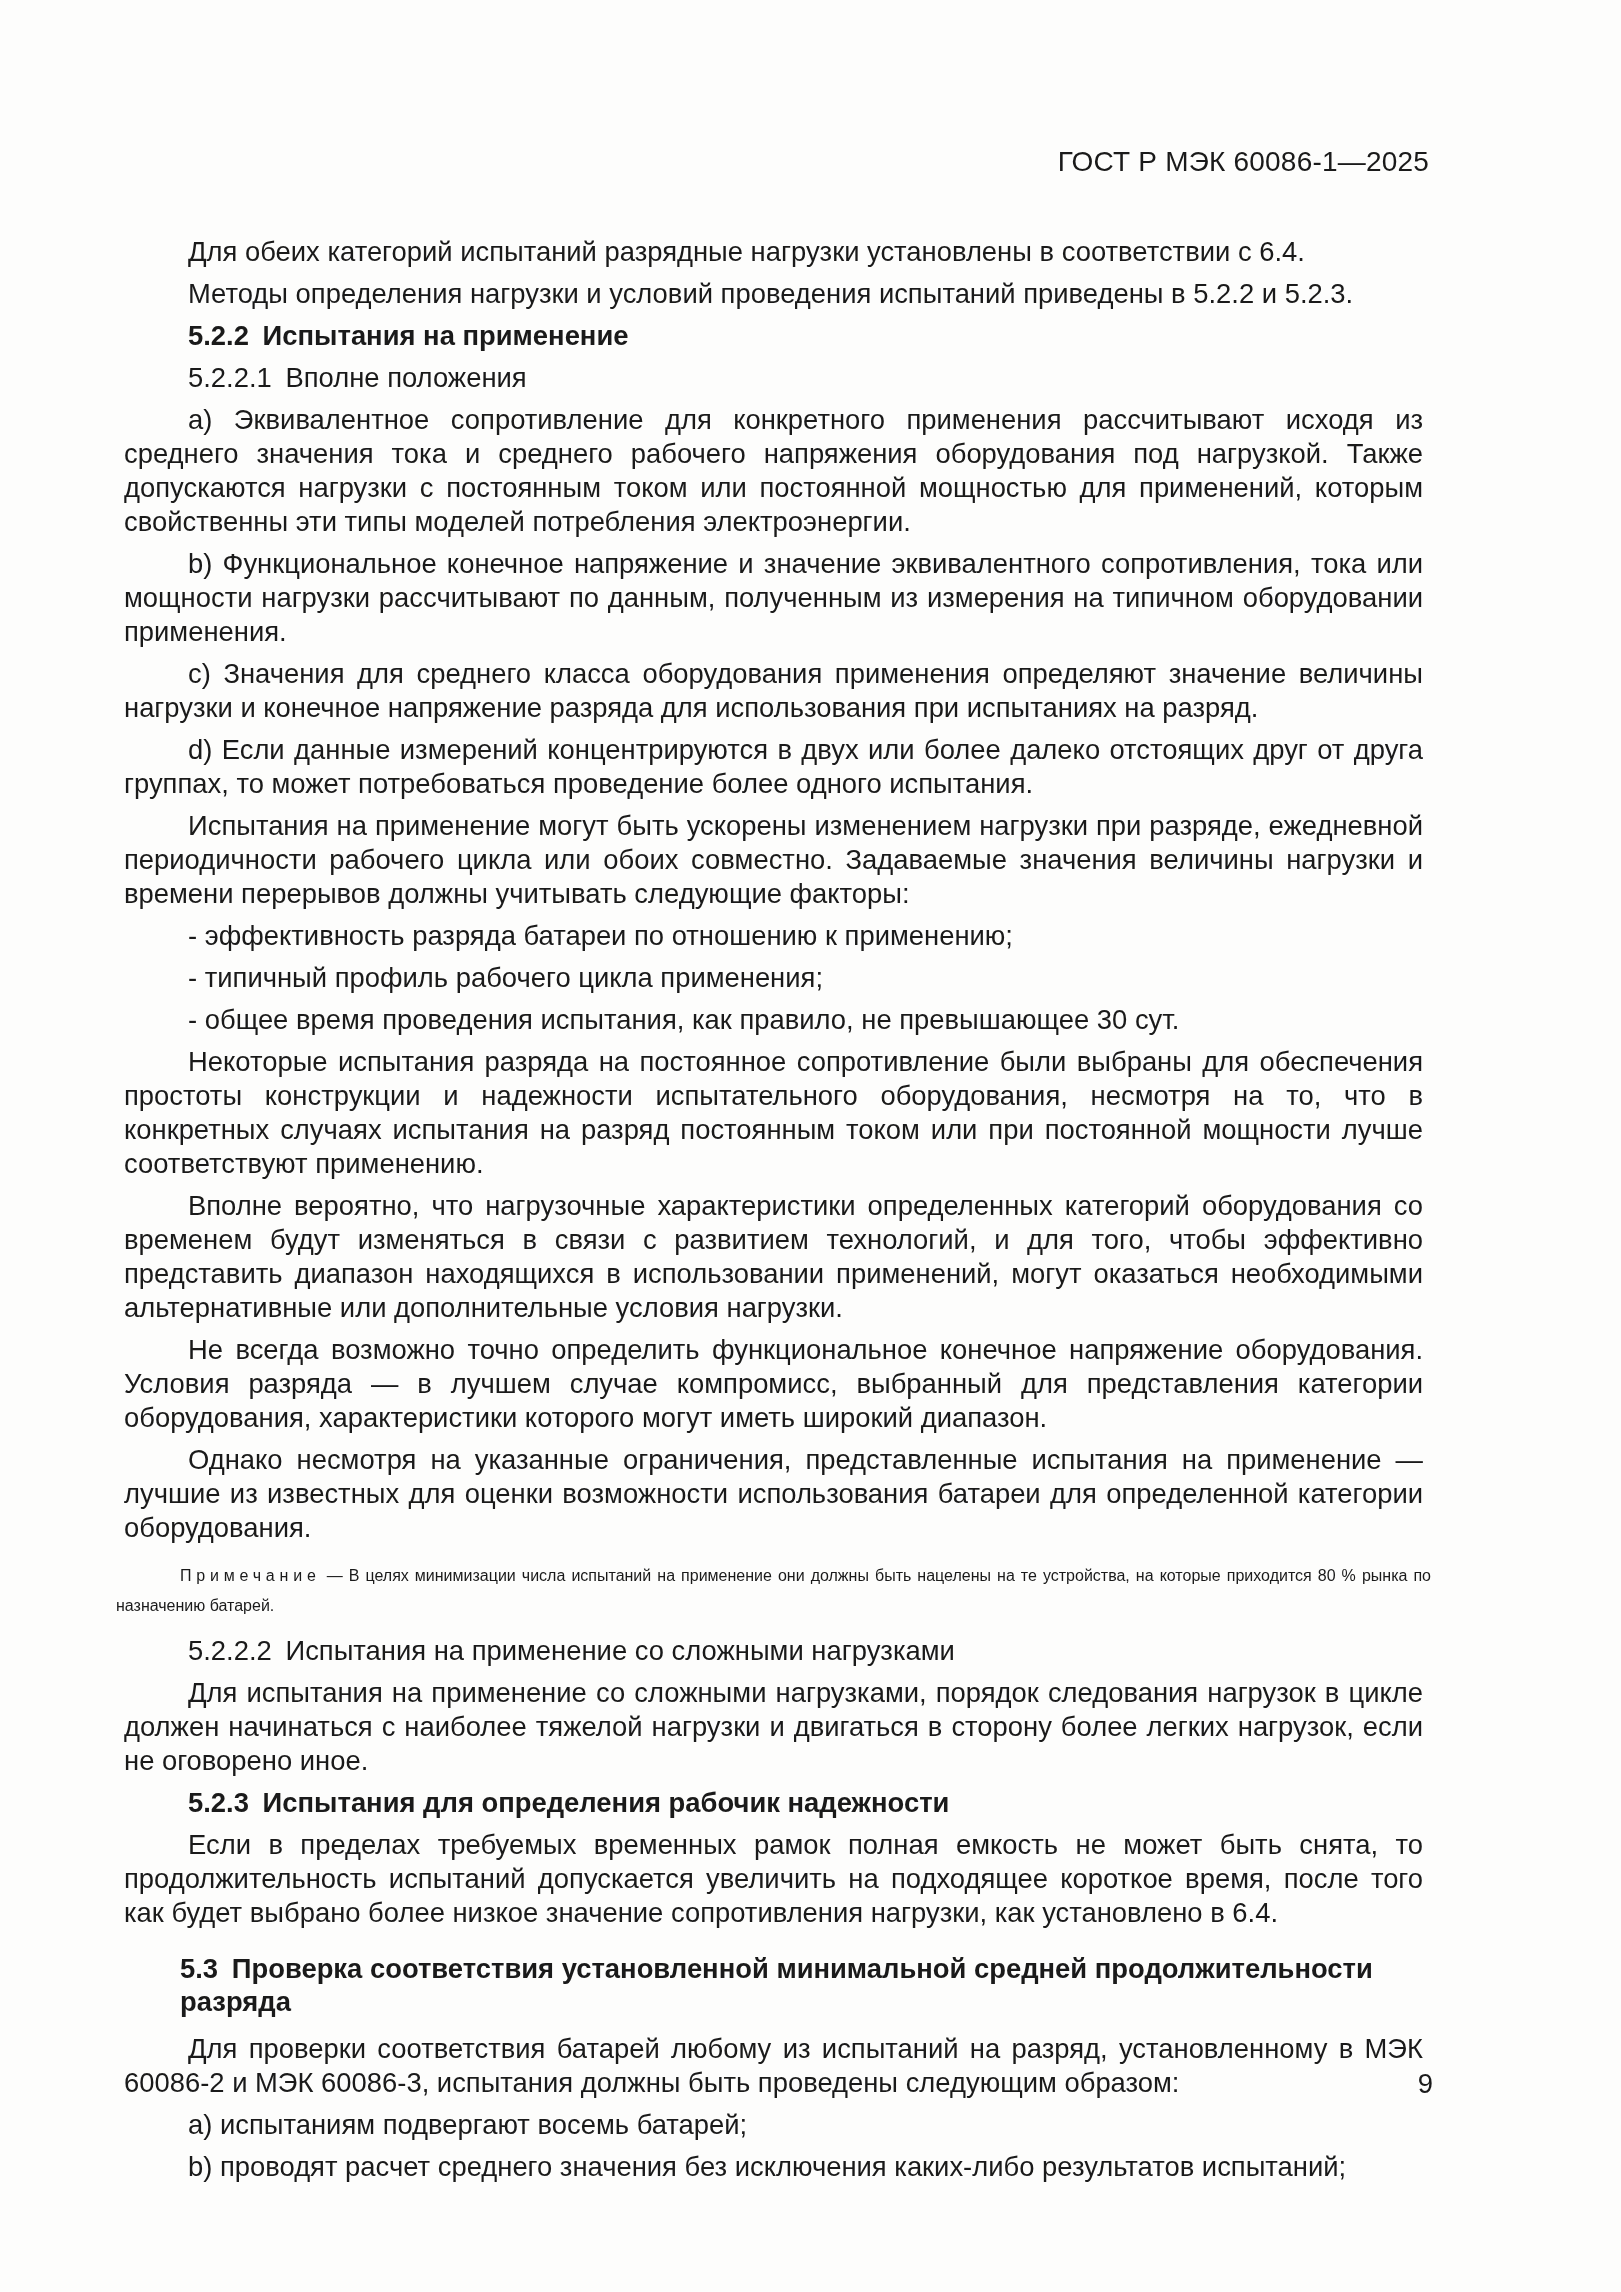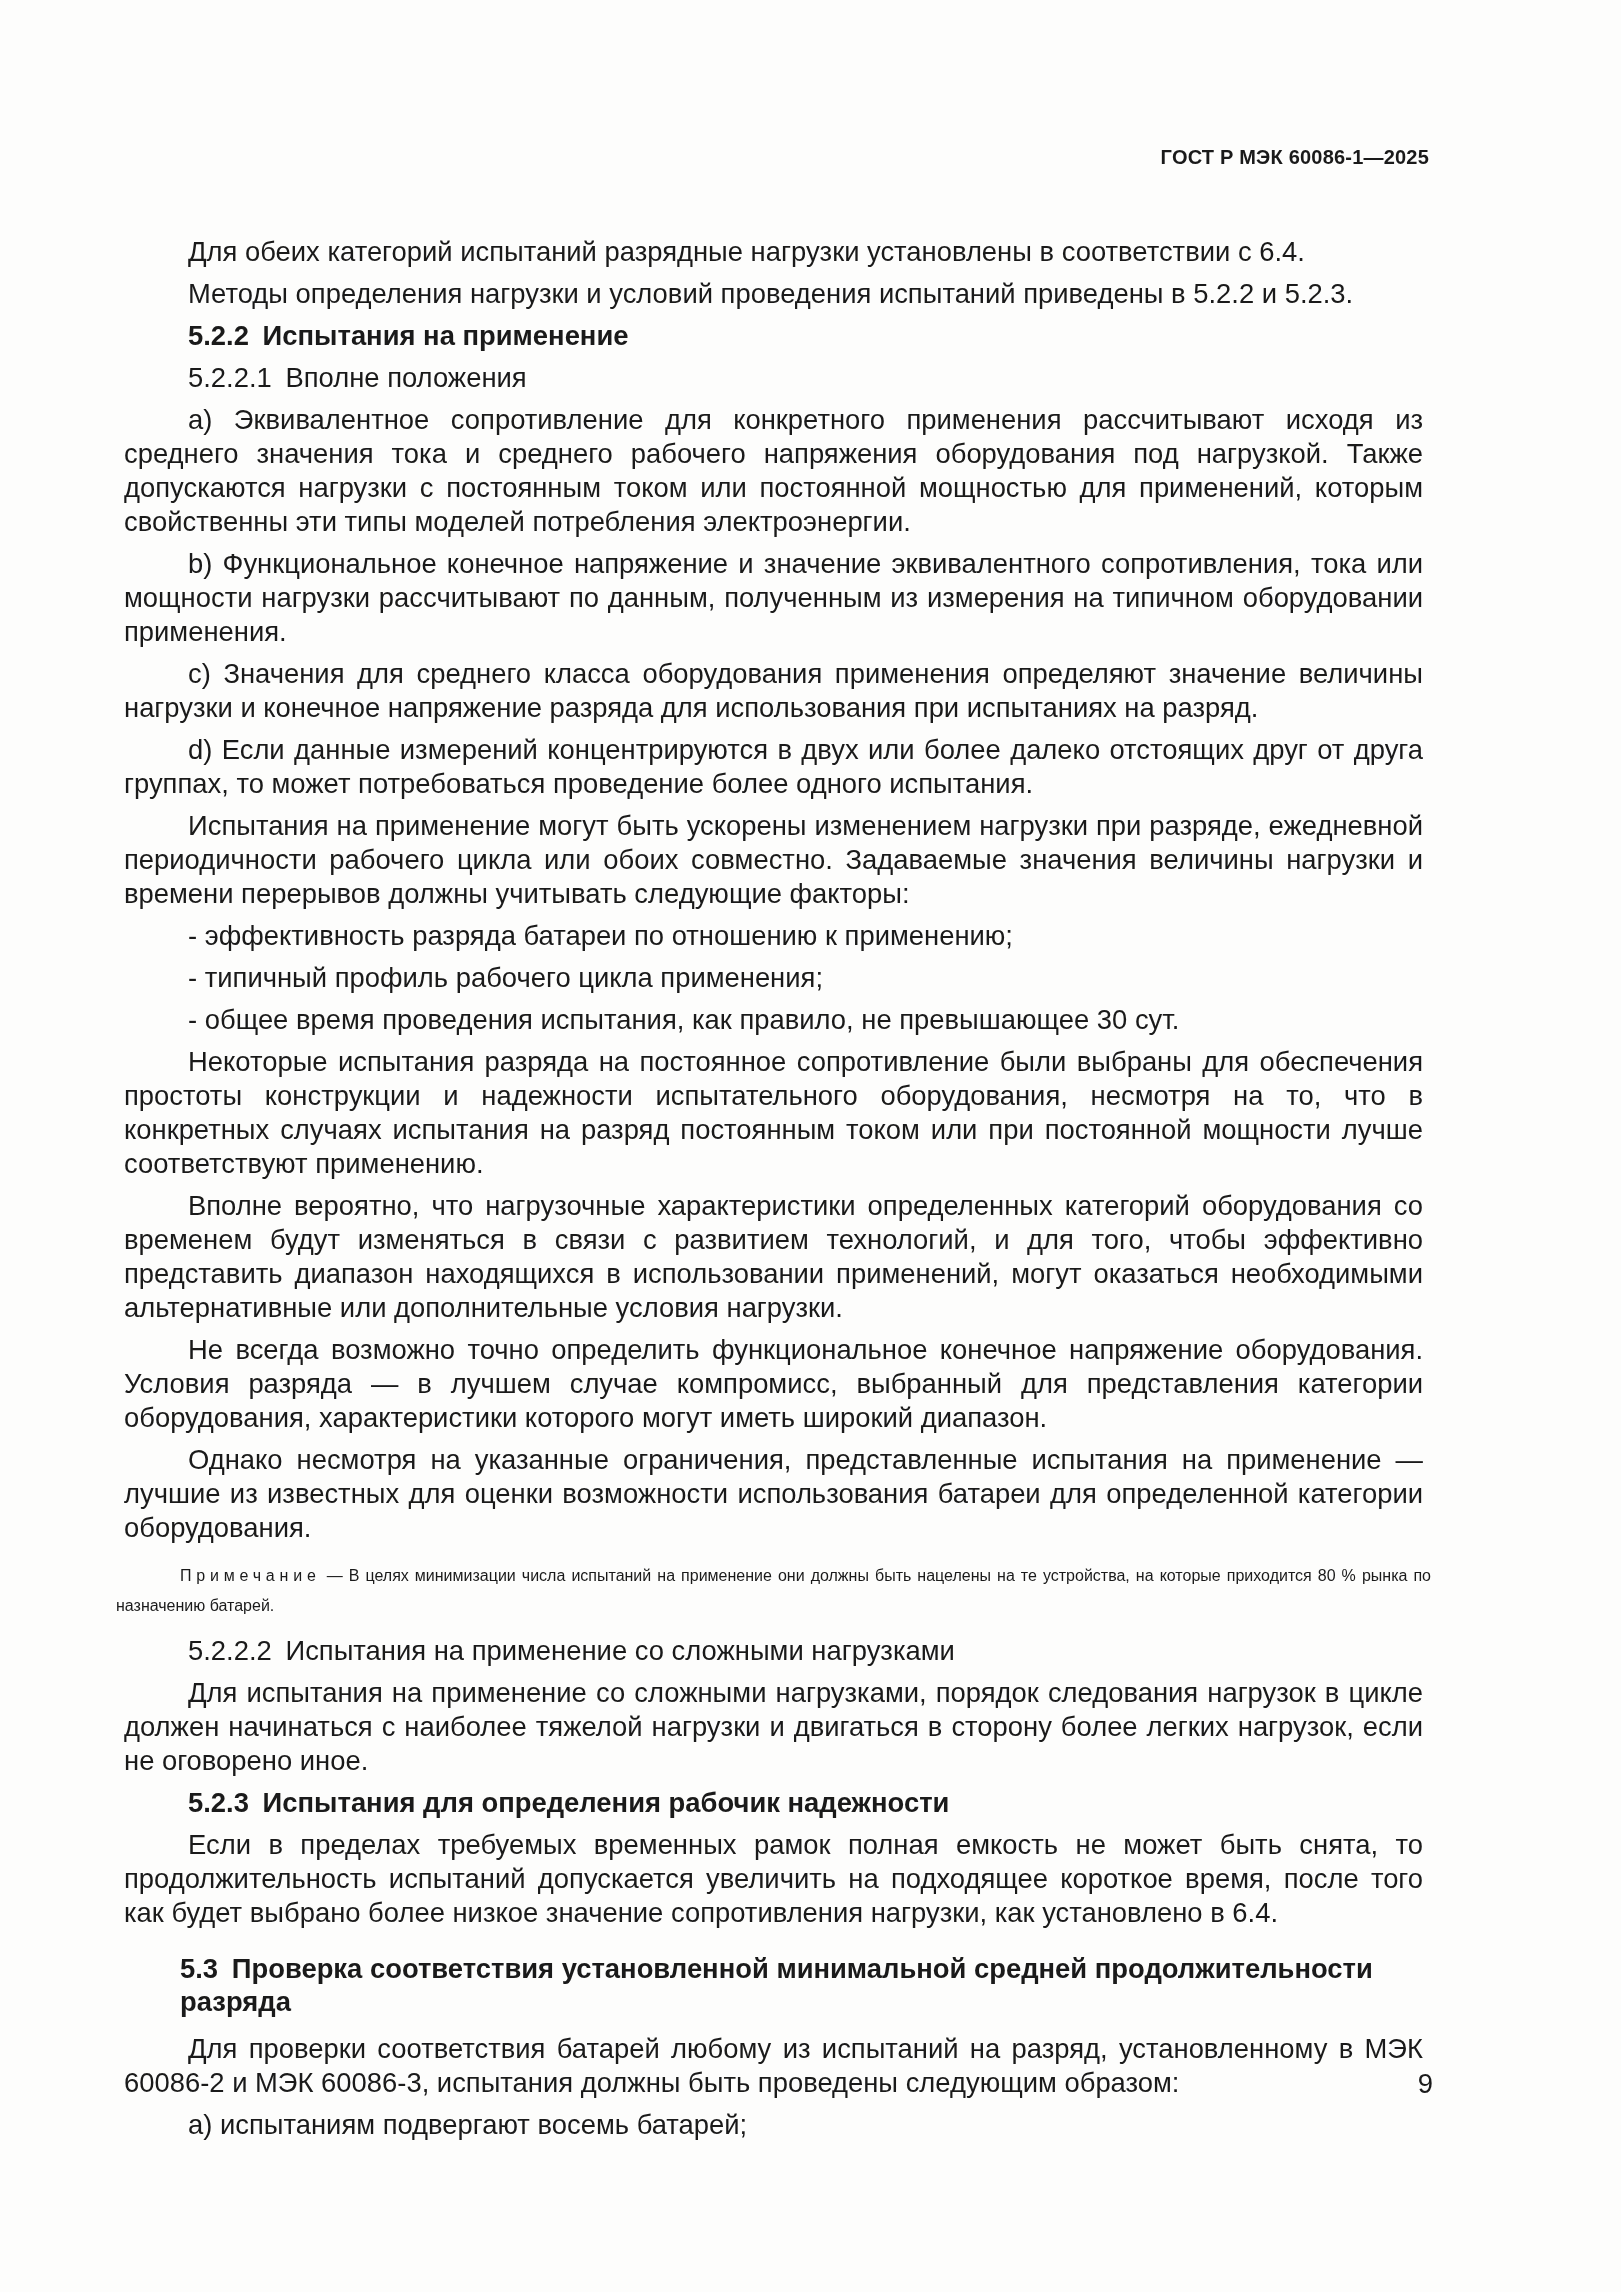--- a/index.html
+++ b/index.html
@@ -10,22 +10,22 @@
     margin: 0 auto;
     background: #fdfdfc;
     color: #1a1a1a;
     font-family: "Liberation Sans", sans-serif;
     overflow: hidden;
   }
   .page-header {
     position: absolute;
     top: 146px;
     right: 192px;
-    font-size: 20px;
-    font-weight: 700;
+    font-size: 28px;
+    font-weight: 400;
     letter-spacing: 0.2px;
     white-space: nowrap;
     margin-left: 31px;
   }
   .content {
     position: absolute;
     left: 116px;
     top: 227px;
     width: 1315px;
     font-size: 27.4px;
@@ -79,17 +79,18 @@
       <p class="para">Не всегда возможно точно определить функциональное конечное напряжение оборудования. Условия разряда — в лучшем случае компромисс, выбранный для представления категории оборудования, характеристики которого могут иметь широкий диапазон.</p>
       <p class="para">Однако несмотря на указанные ограничения, представленные испытания на применение — лучшие из известных для оценки возможности использования батареи для определенной категории оборудования.</p>
       <p class="para kind-note"><span class="note-label">Примечание</span> <span>— В целях минимизации числа испытаний на применение они должны быть нацелены на те устройства, на которые приходится 80 % рынка по назначению батарей.</span></p>
       <p class="para">5.2.2.2 Испытания на применение со сложными нагрузками</p>
       <p class="para">Для испытания на применение со сложными нагрузками, порядок следования нагрузок в цикле должен начинаться с наиболее тяжелой нагрузки и двигаться в сторону более легких нагрузок, если не оговорено иное.</p>
       <p class="para kind-h">5.2.3 Испытания для определения рабочик надежности</p>
       <p class="para">Если в пределах требуемых временных рамок полная емкость не может быть снята, то продолжительность испытаний допускается увеличить на подходящее короткое время, после того как будет выбрано более низкое значение сопротивления нагрузки, как установлено в 6.4.</p>
       <p class="para kind-h2l">5.3 Проверка соответствия установленной минимальной средней продолжительности разряда</p>
       <p class="para">Для проверки соответствия батарей любому из испытаний на разряд, установленному в МЭК 60086-2 и МЭК 60086-3, испытания должны быть проведены следующим образом:</p>
       <p class="para">a) испытаниям подвергают восемь батарей;</p>
+      <p class="para">b) проводят расчет среднего значения без исключения каких-либо результатов испытаний;</p>
     </main>
 
   <div class="page-number">9</div>
 </div>
 
 
 </body></html>

